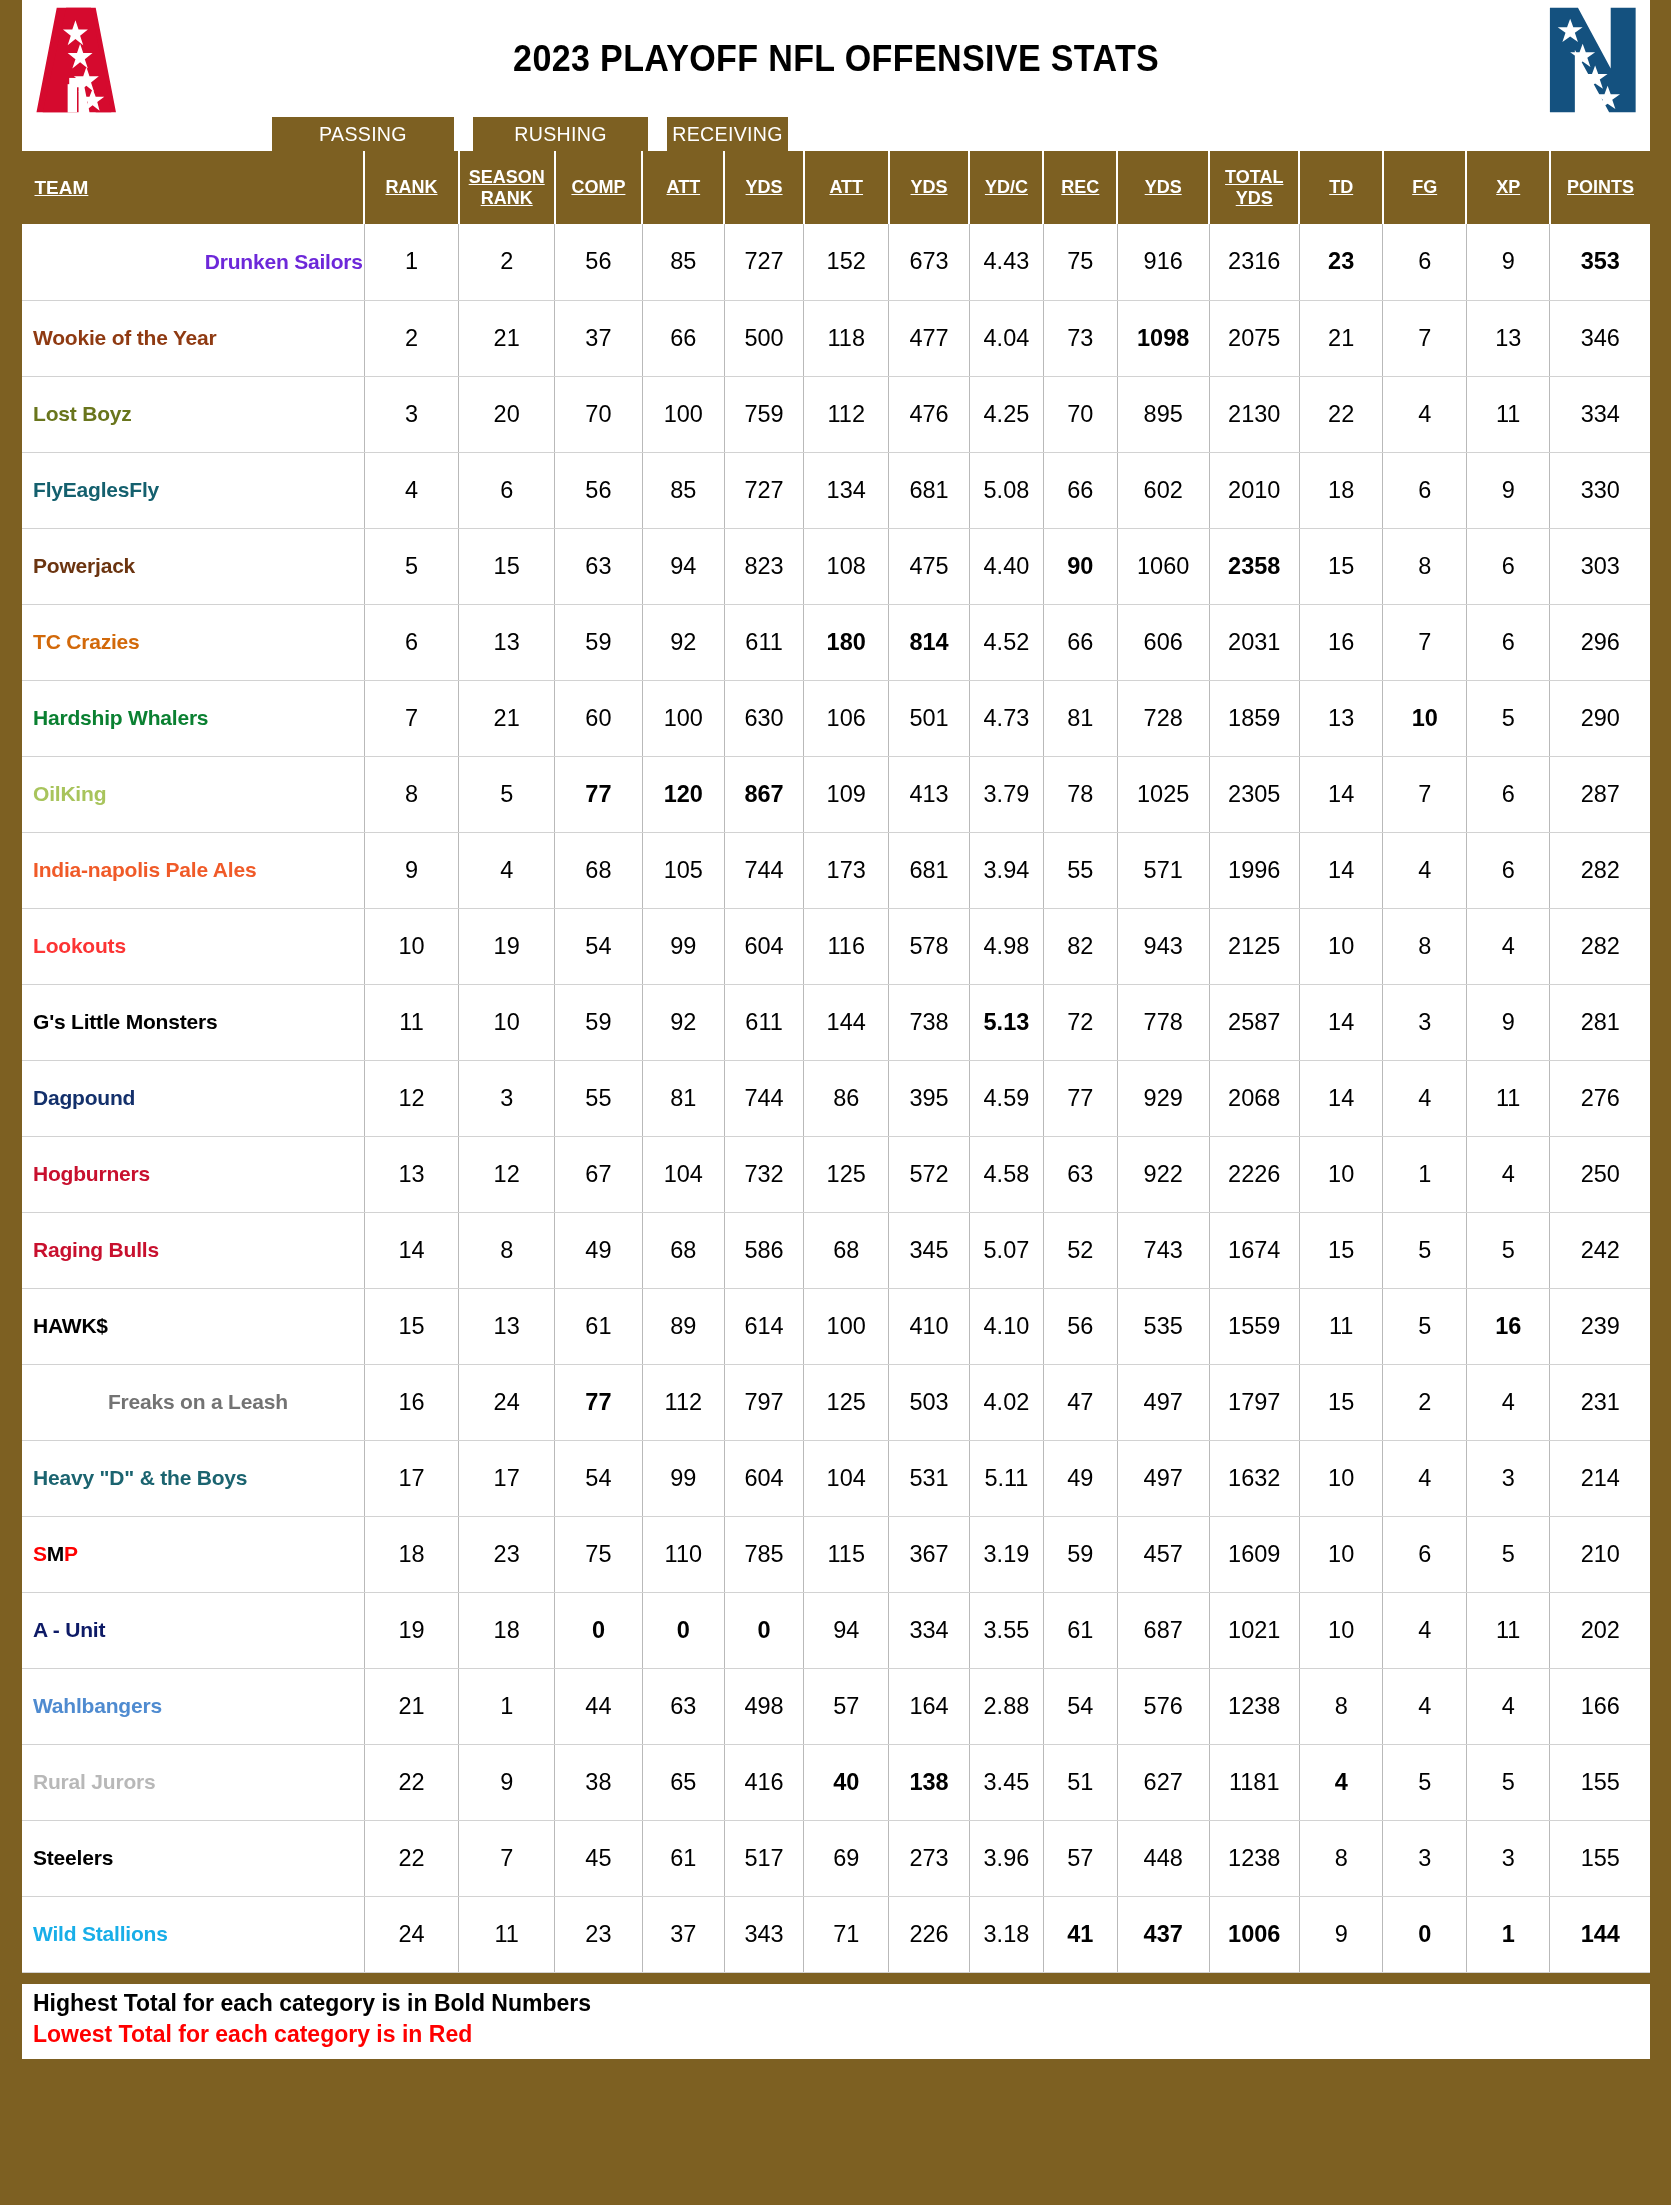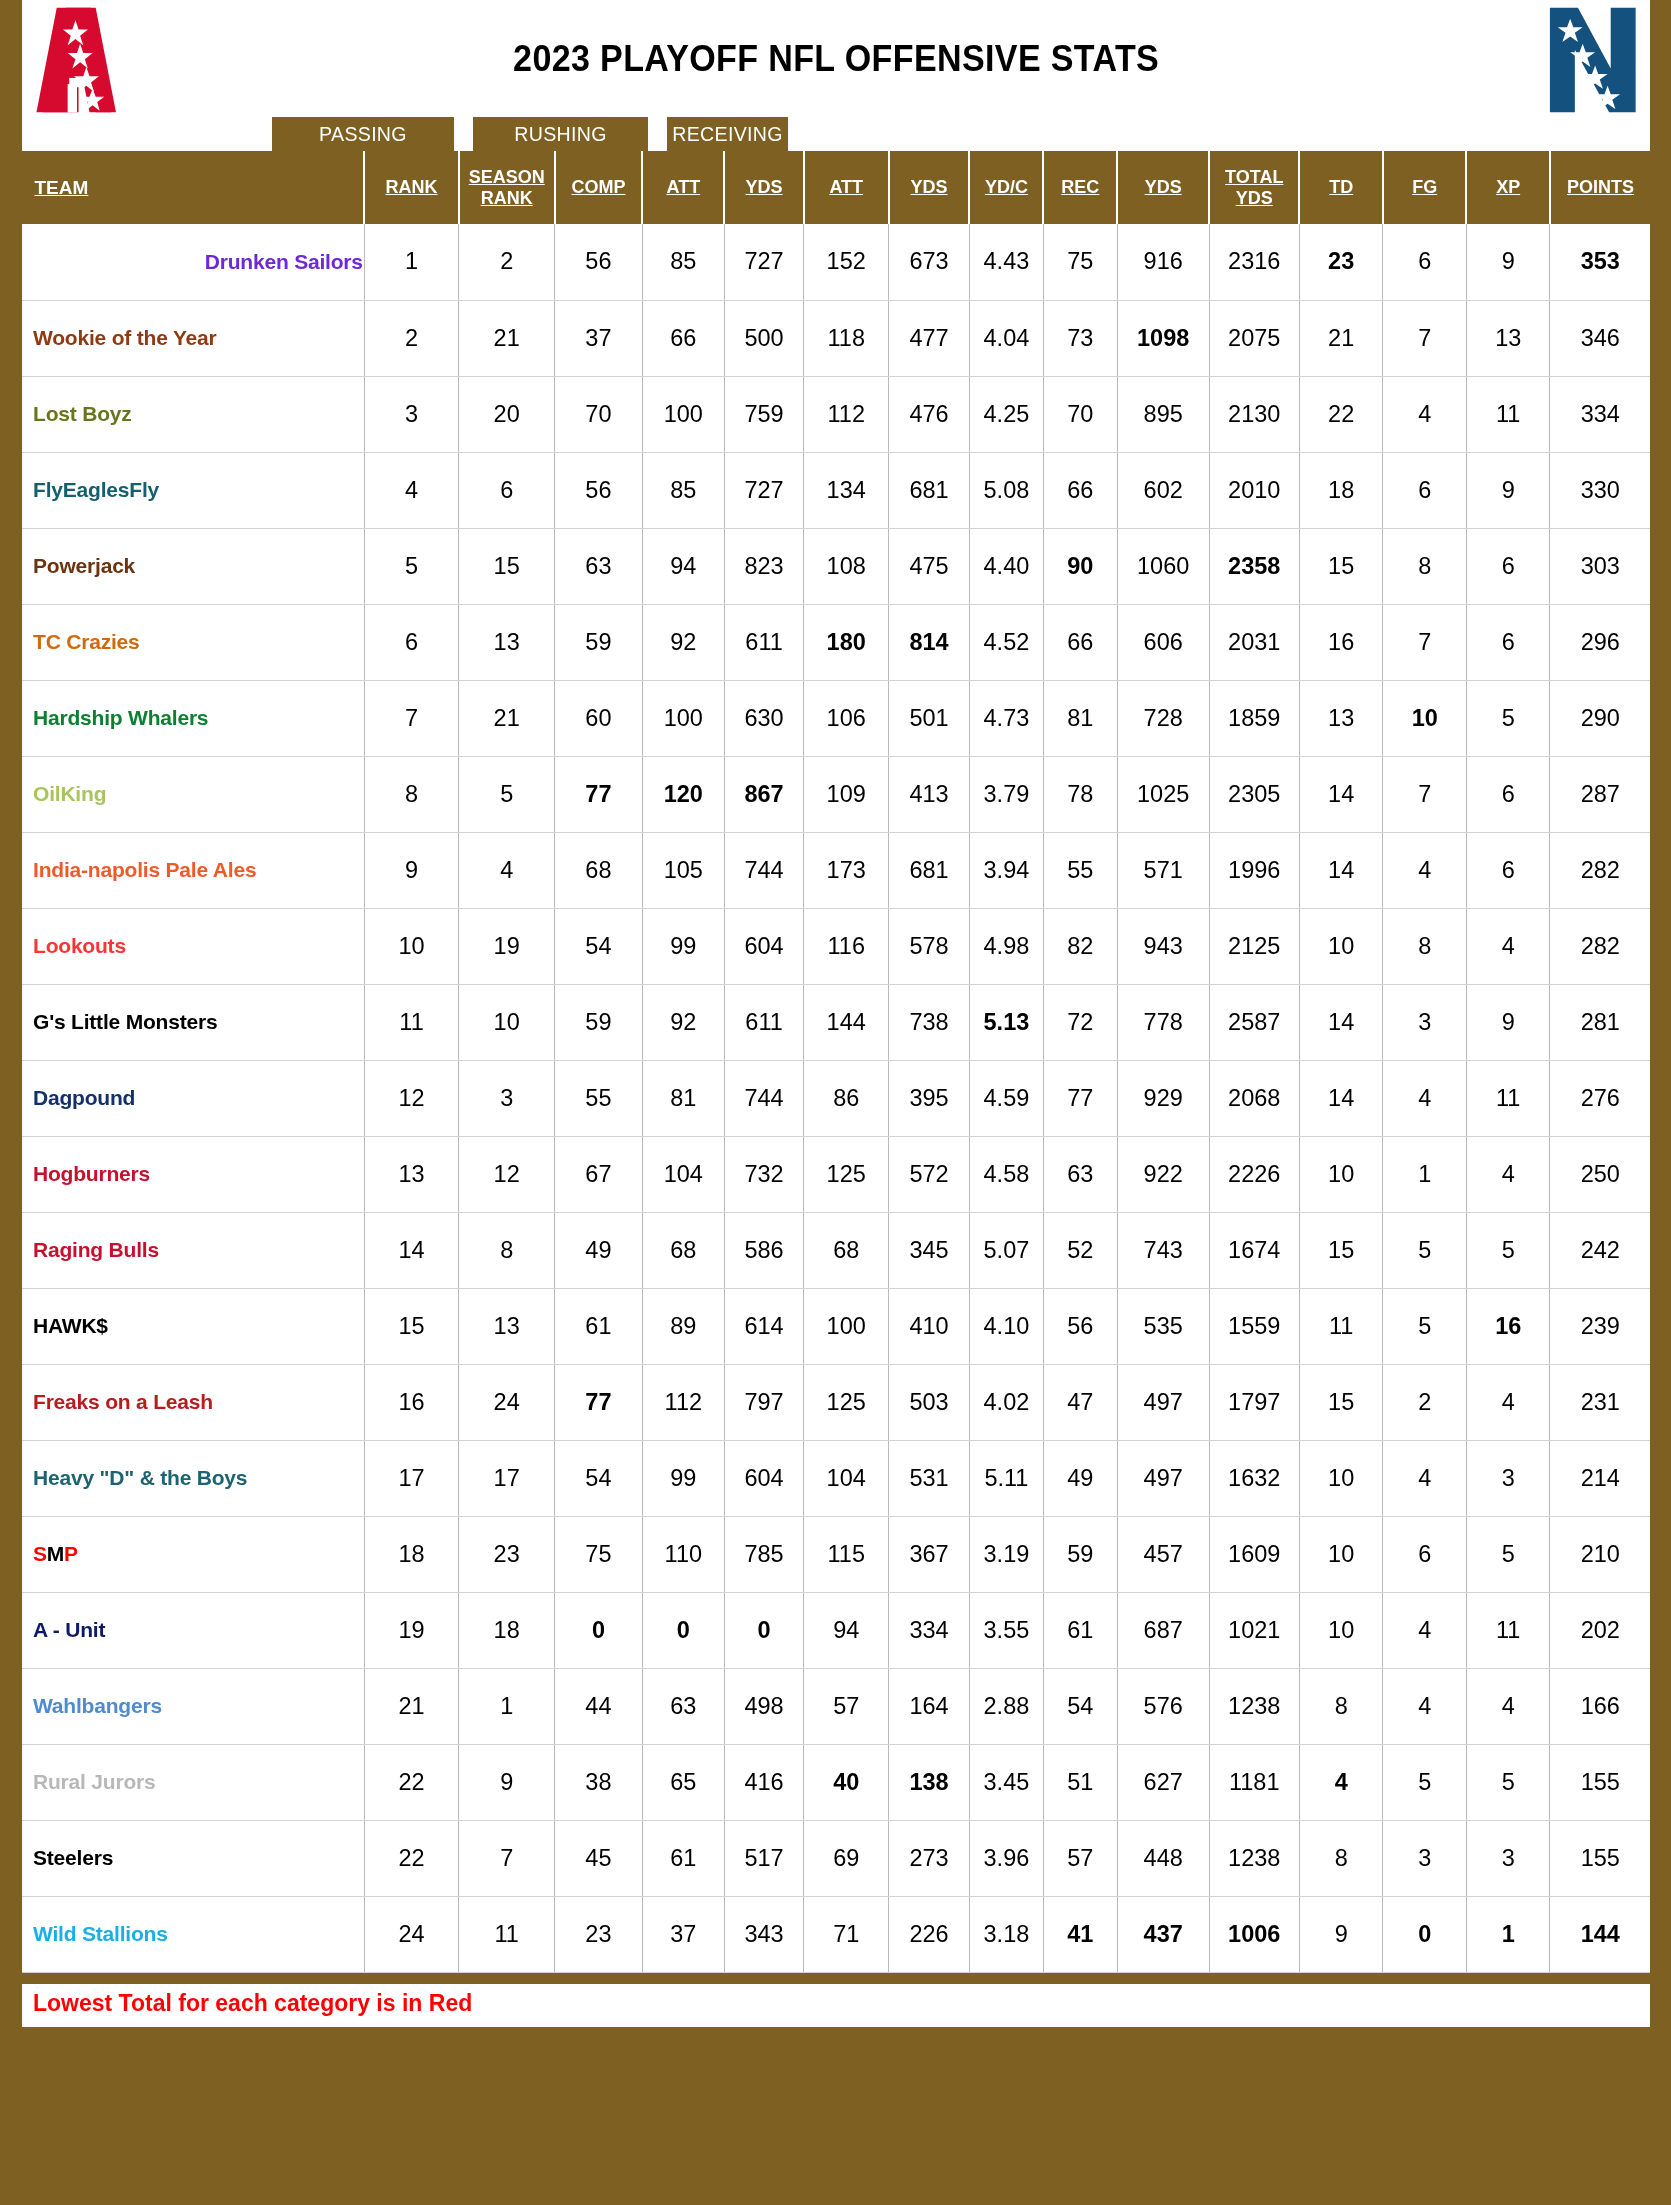--- a/index.html
+++ b/index.html
@@ -463,21 +463,21 @@
           <td>4.10</td>
           <td>56</td>
           <td>535</td>
           <td>1559</td>
           <td>11</td>
           <td>5</td>
           <td class="hi">16</td>
           <td>239</td>
         </tr>
         <tr>
-          <td class="team" style="color: #b91c1c;">Freaks on a Leash</td>
+          <td class="team" style="color: #737373; text-align: center;">Freaks on a Leash</td>
           <td>16</td>
           <td>24</td>
           <td class="hi">77</td>
           <td>112</td>
           <td>797</td>
           <td>125</td>
           <td>503</td>
           <td>4.02</td>
           <td>47</td>
           <td>497</td>
@@ -610,17 +610,18 @@
           <td class="lo">1006</td>
           <td>9</td>
           <td class="lo">0</td>
           <td class="lo">1</td>
           <td class="lo">144</td>
         </tr>
       </tbody>
   </table>
 
   <div class="legend">
+    <div class="hi-note">Highest Total for each category is in Bold Numbers</div>
     <div class="lo-note">Lowest Total for each category is in Red</div>
   </div>
 
 </div>
 
 
 </body></html>

